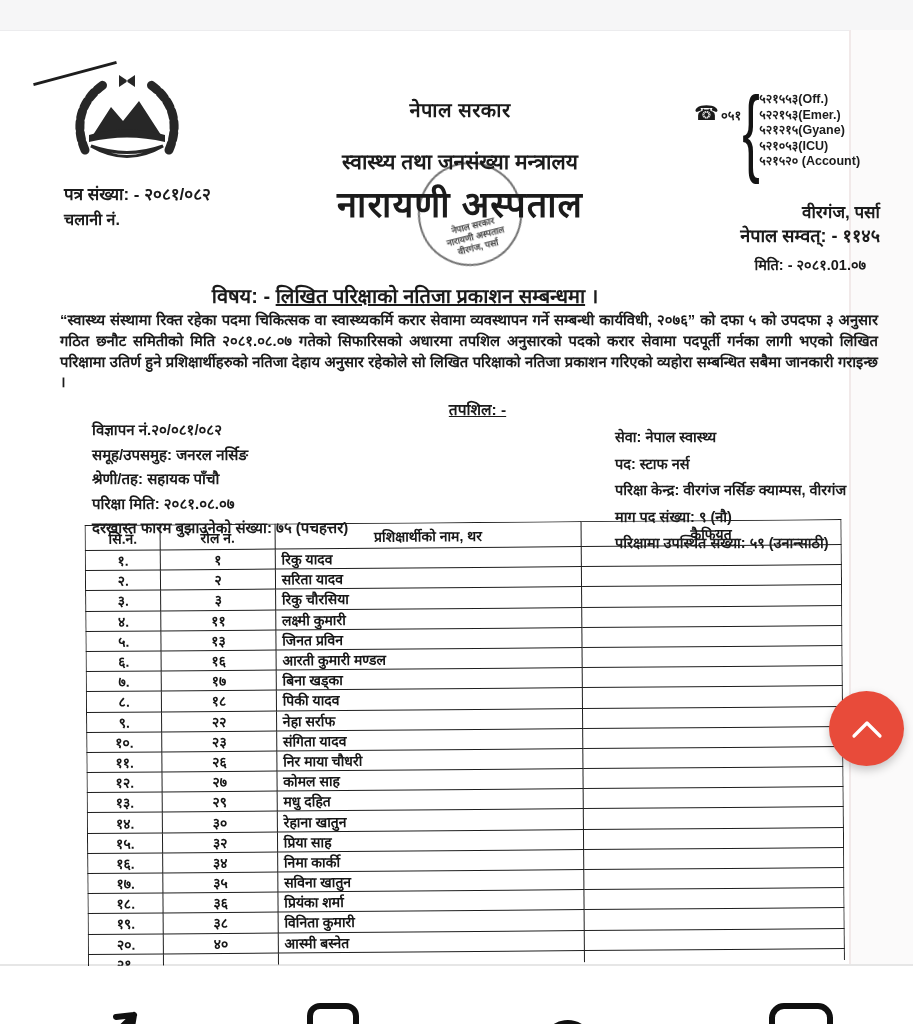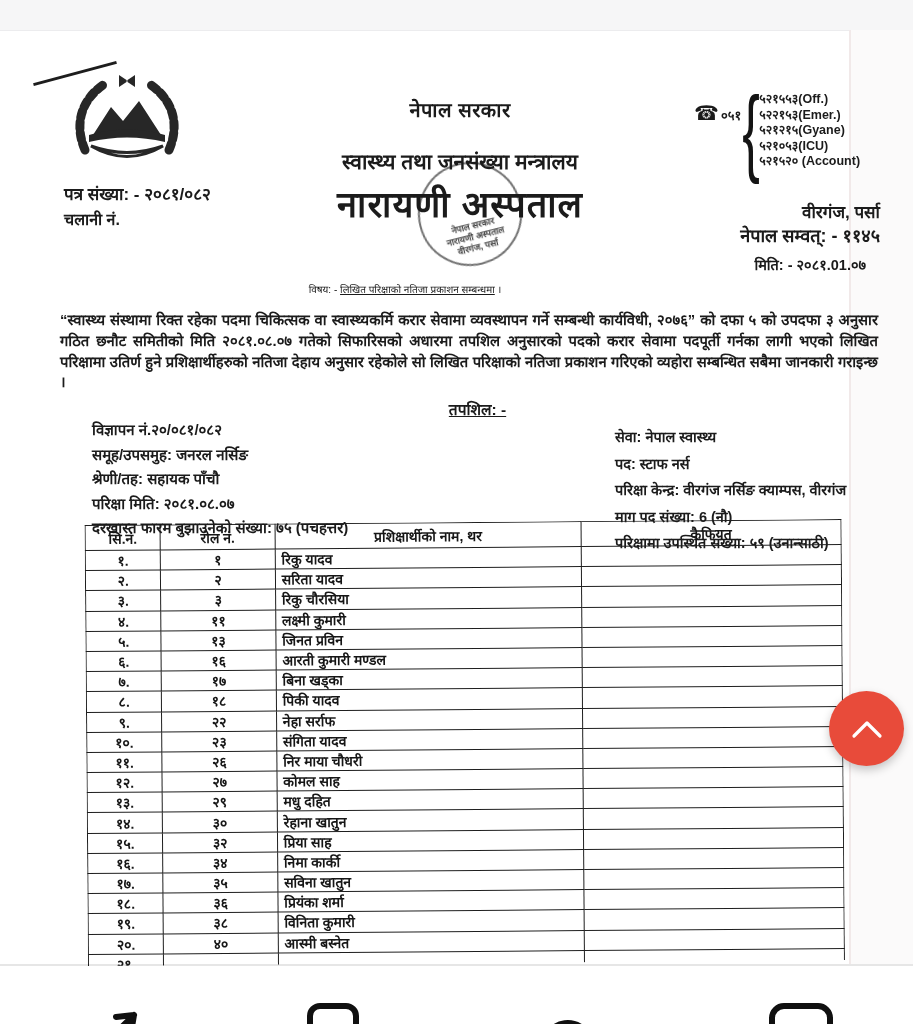--- a/index.html
+++ b/index.html
@@ -31,21 +31,21 @@
   .area-code{font-size:13px;font-weight:800;margin-top:18px;margin-left:2px;}
   .brace{font-size:96px;font-weight:400;line-height:86px;transform:scaleX(.55);margin:0 -8px 0 -6px;color:#141414;}
   .phone-list{margin-top:4px;width:132px;}
   .phone-list .dline{font-size:12.5px;font-weight:800;line-height:15.5px;white-space:nowrap;}
   
   .addr{left:560px;top:200px;width:320px;text-align:right;}
   .place-line{font-size:17px;font-weight:800;}
   .sambat-line{font-size:18px;font-weight:800;margin-top:0;}
   .date-line{font-size:14.5px;font-weight:700;margin-top:7px;padding-right:14px;}
   
-  .subject{left:0;top:282px;width:810px;text-align:center;font-size:10px;font-weight:400;}
+  .subject{left:0;top:282px;width:810px;text-align:center;font-size:20px;font-weight:700;}
   .subject .u{text-decoration:underline;}
   .body-par{left:60px;top:310px;width:818px;font-size:14.8px;font-weight:600;line-height:20.8px;text-align:justify;}
   .tapasil{left:0;top:398px;width:913px;text-align:center;font-size:15.5px;font-weight:800;text-decoration:underline;padding-left:21px;}
   
   .details-left{left:92px;top:418px;width:380px;}
   .details-left .dline{font-size:15px;font-weight:700;line-height:24.5px;white-space:nowrap;}
   .details-right{left:615px;top:424px;width:290px;}
   .details-right .dline{font-size:14.5px;font-weight:700;line-height:26.5px;white-space:nowrap;}
   
   .table-wrap{left:88px;top:525px;width:757px;height:441px;overflow:hidden;transform:rotate(-0.45deg);transform-origin:0 100%;}
@@ -135,21 +135,21 @@
       <div class="dline">श्रेणी/तह: सहायक पाँचौ</div>
       <div class="dline">परिक्षा मिति: २०८१.०८.०७</div>
       <div class="dline">दरखास्त फारम बुझाउनेको संख्या: ७५ (पचहत्तर)</div>
     </div>
 
   <div class="abs details-right">
 
   <div class="dline">सेवा: नेपाल स्वास्थ्य</div>
       <div class="dline">पद: स्टाफ नर्स</div>
       <div class="dline">परिक्षा केन्द्र: वीरगंज नर्सिङ क्याम्पस, वीरगंज</div>
-      <div class="dline">माग पद संख्या: 6 (नौ)</div>
+      <div class="dline">माग पद संख्या: ९ (नौ)</div>
       <div class="dline">परिक्षामा उपस्थित संख्या: ५९ (उनान्साठी)</div>
     </div>
 
   <div class="abs table-wrap">
     <table class="results">
       <colgroup>
         <col class="col-sn">
           <col class="col-roll">
           <col class="col-name">
           <col class="col-remark">

